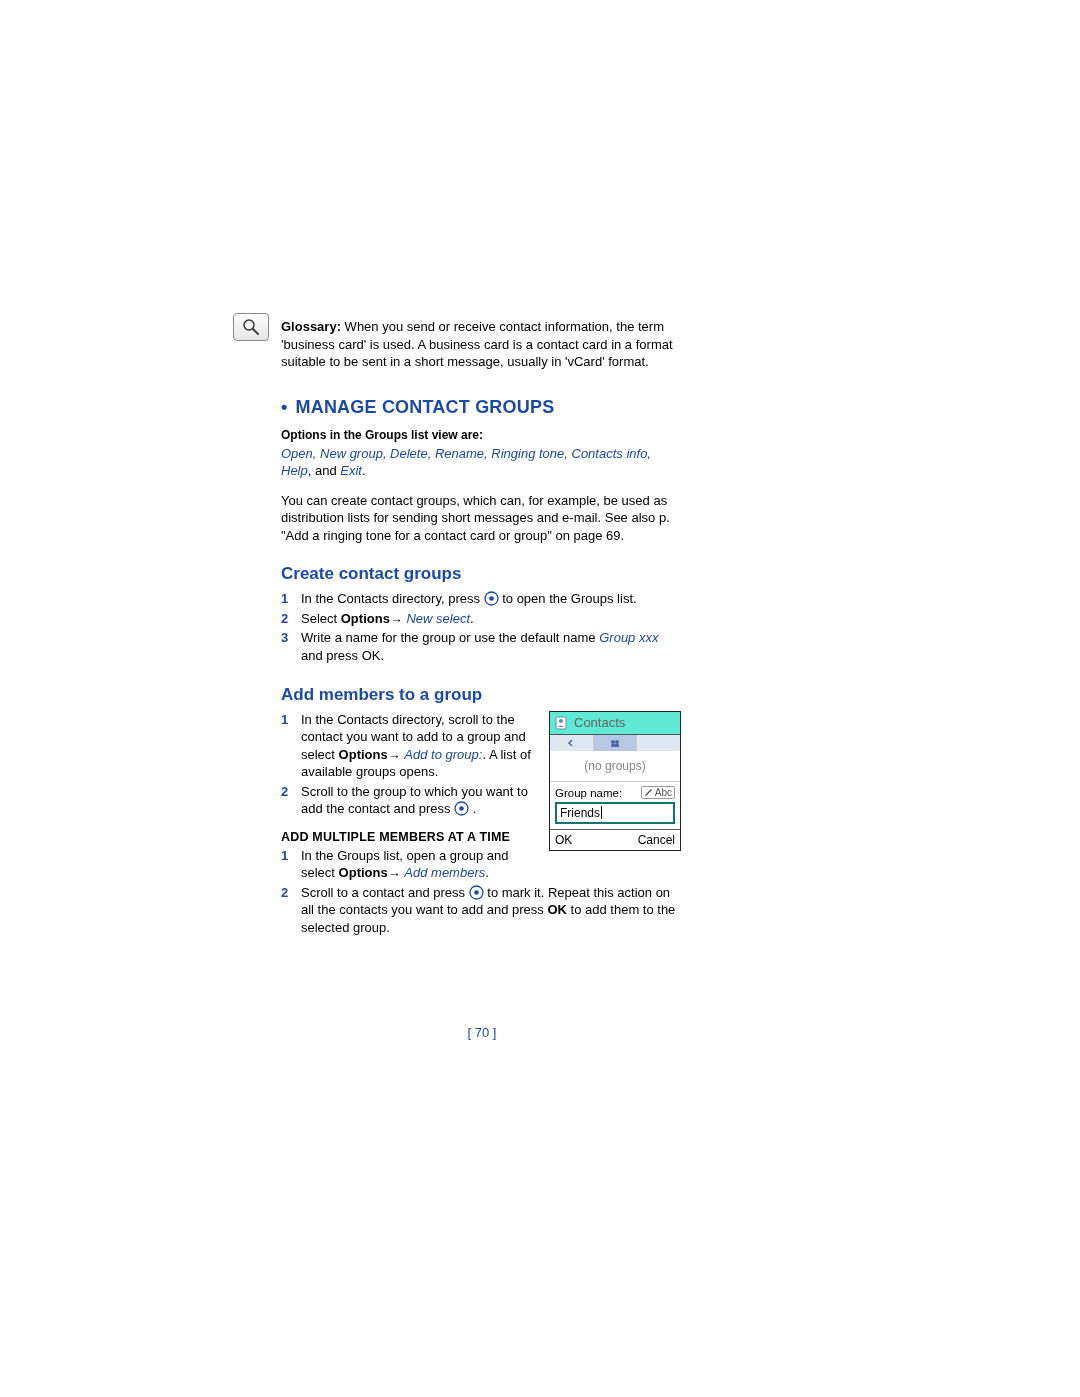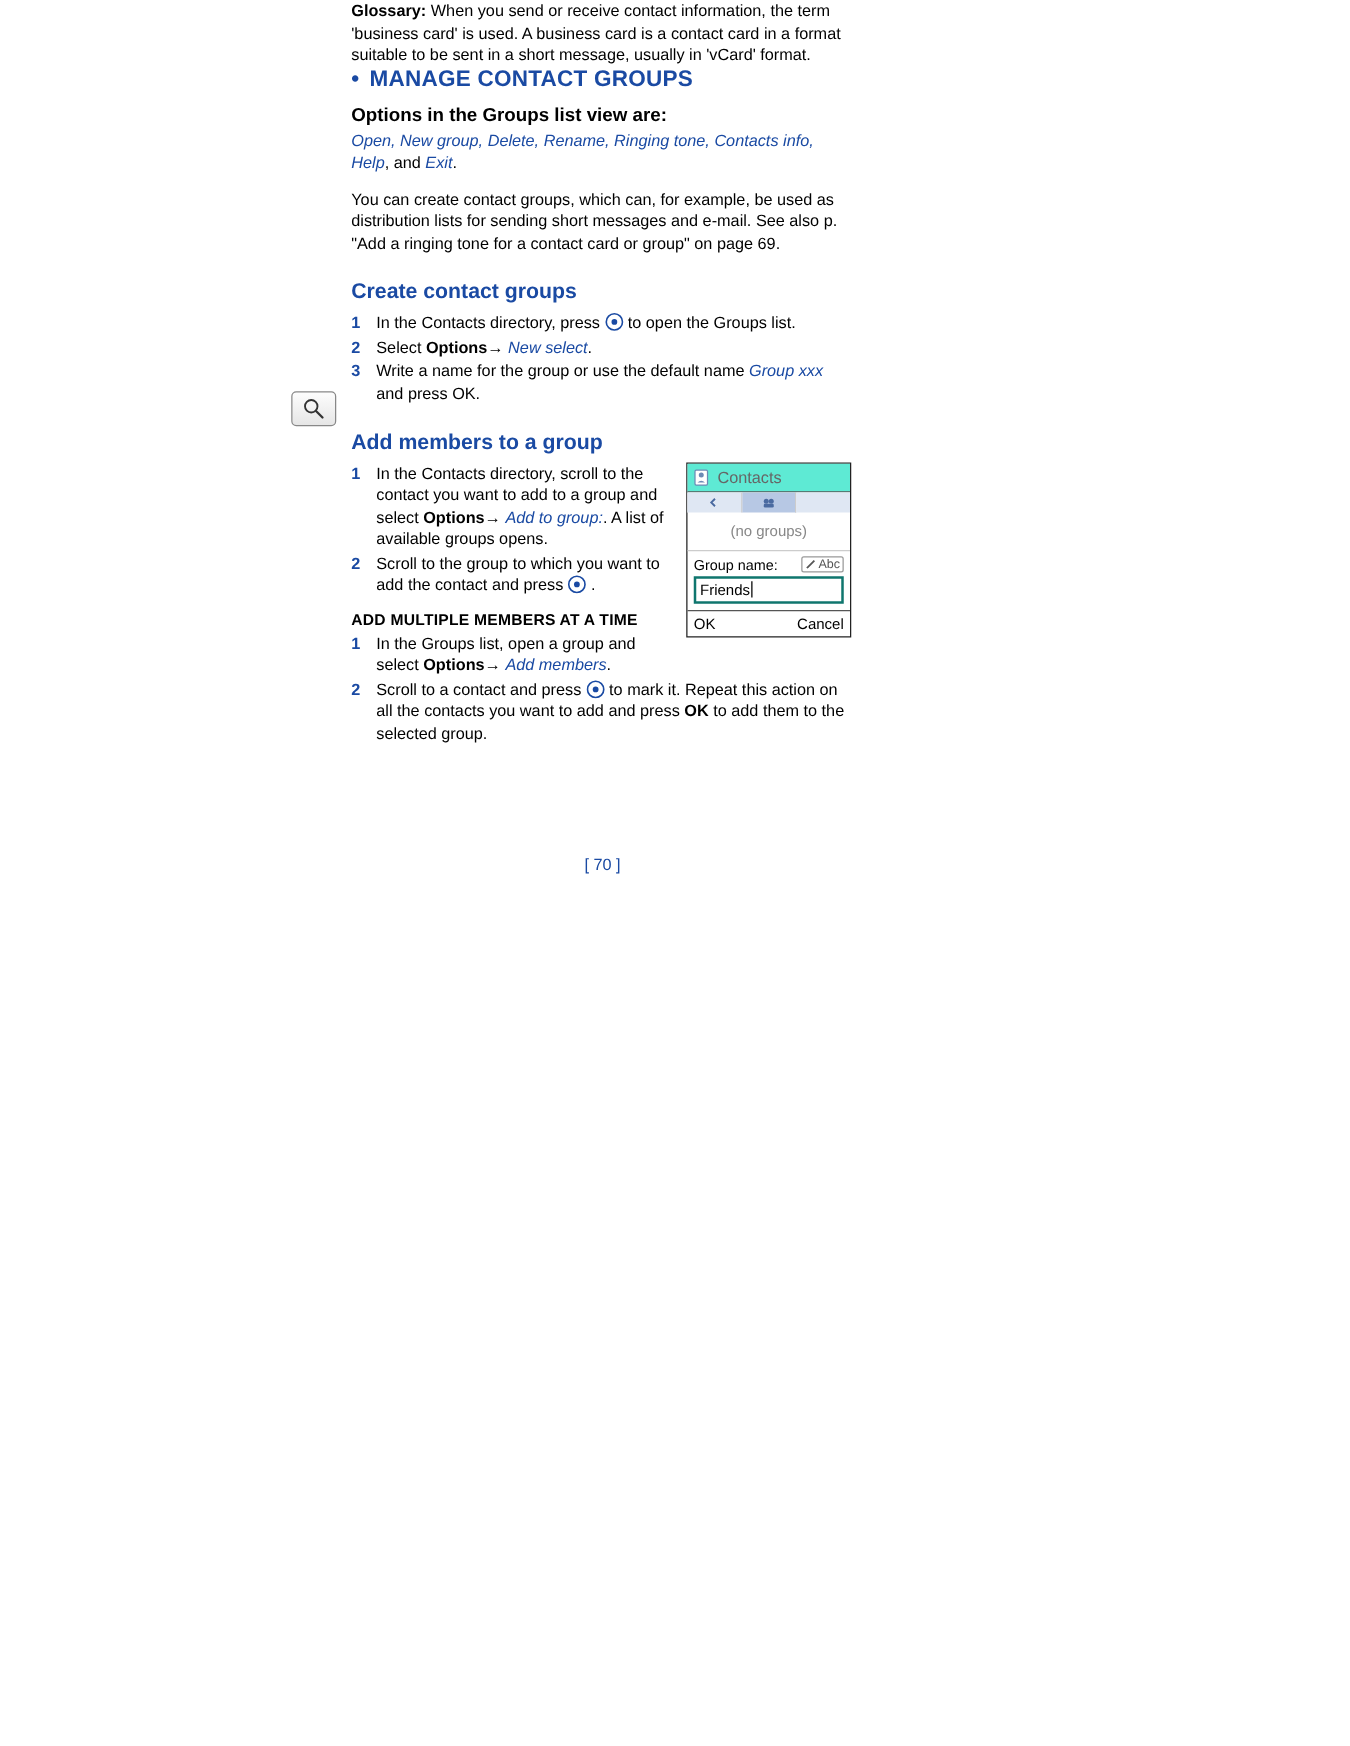--- a/index.html
+++ b/index.html
@@ -14,20 +14,21 @@
   .page {
     width: 1080px;
     min-height: 1397px;
     position: relative;
     box-sizing: border-box;
   }
   .content {
     position: relative;
     margin-left: 281px;
     width: 402px;
+    padding-top: 318px;
   }
   .glossary-icon {
     position: absolute;
     left: -48px;
     top: 313px;
     width: 34px;
     height: 26px;
     border: 1px solid #888;
     border-radius: 4px;
     background: linear-gradient(#fdfdfd, #e6e6e6);
@@ -35,29 +36,30 @@
     align-items: center;
     justify-content: center;
   }
   .glossary-icon svg { display: block; }
   .glossary-text { line-height: 1.35; }
   .bullet-heading {
     color: #1a4aa3;
     font-size: 18px;
     font-weight: bold;
     letter-spacing: 0.2px;
+    margin-top: 26px;
     margin-bottom: 10px;
   }
   .bullet-dot {
     display: inline-block;
     margin-right: 8px;
   }
   .options-label {
     font-weight: bold;
-    font-size: 15px;
+    font-size: 12px;
     margin-bottom: 3px;
   }
   .italic-blue { color: #1a4aa3; font-style: italic; }
   .para { line-height: 1.35; margin-top: 12px; }
   .subheading {
     color: #1a4aa3;
     font-size: 17px;
     font-weight: bold;
     margin-top: 20px;
     margin-bottom: 6px;

